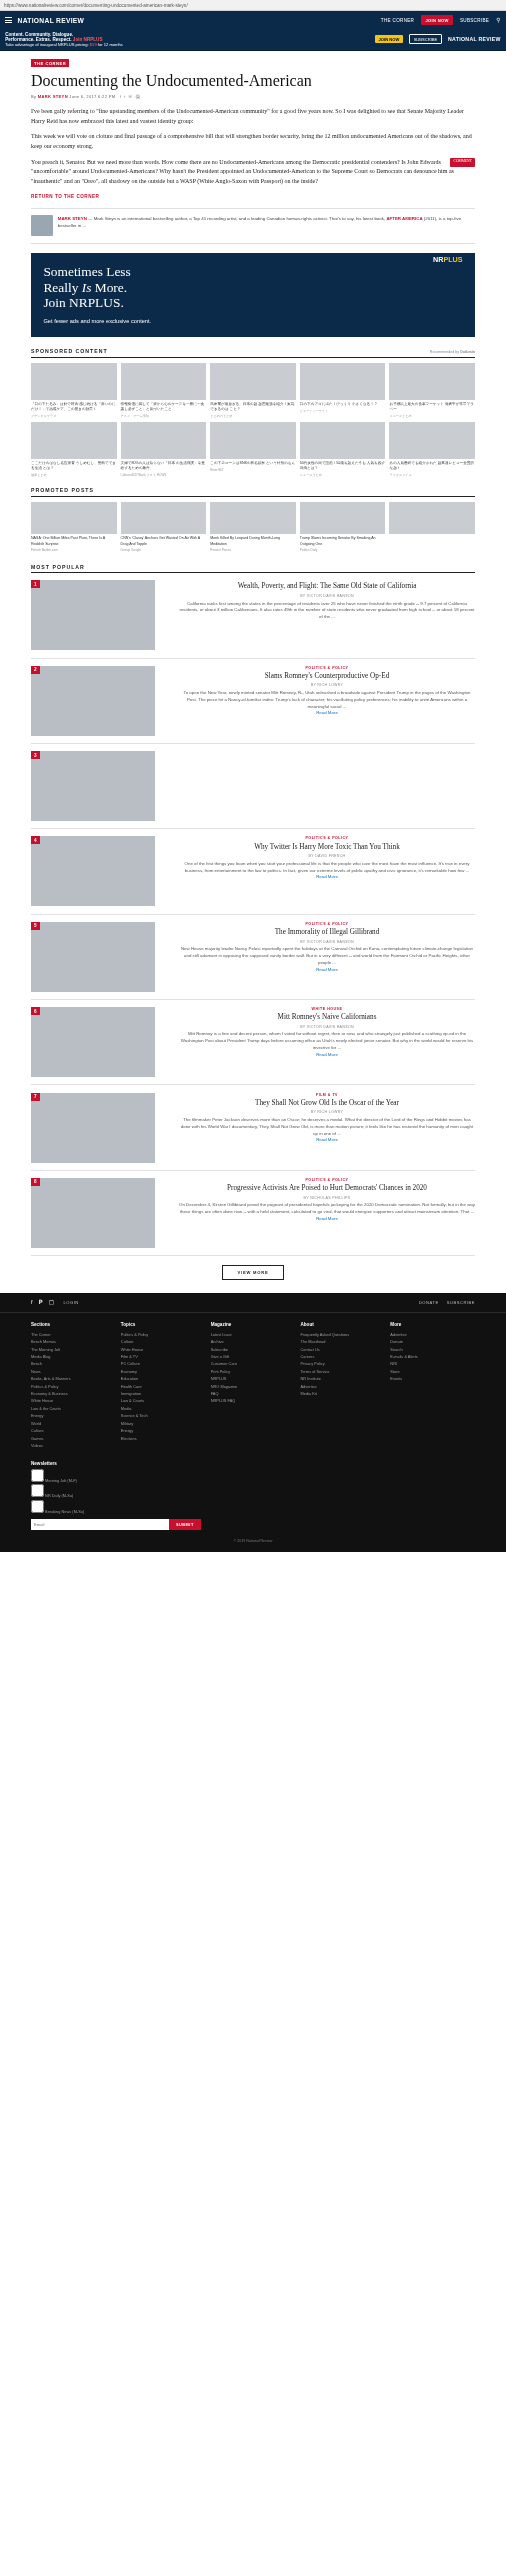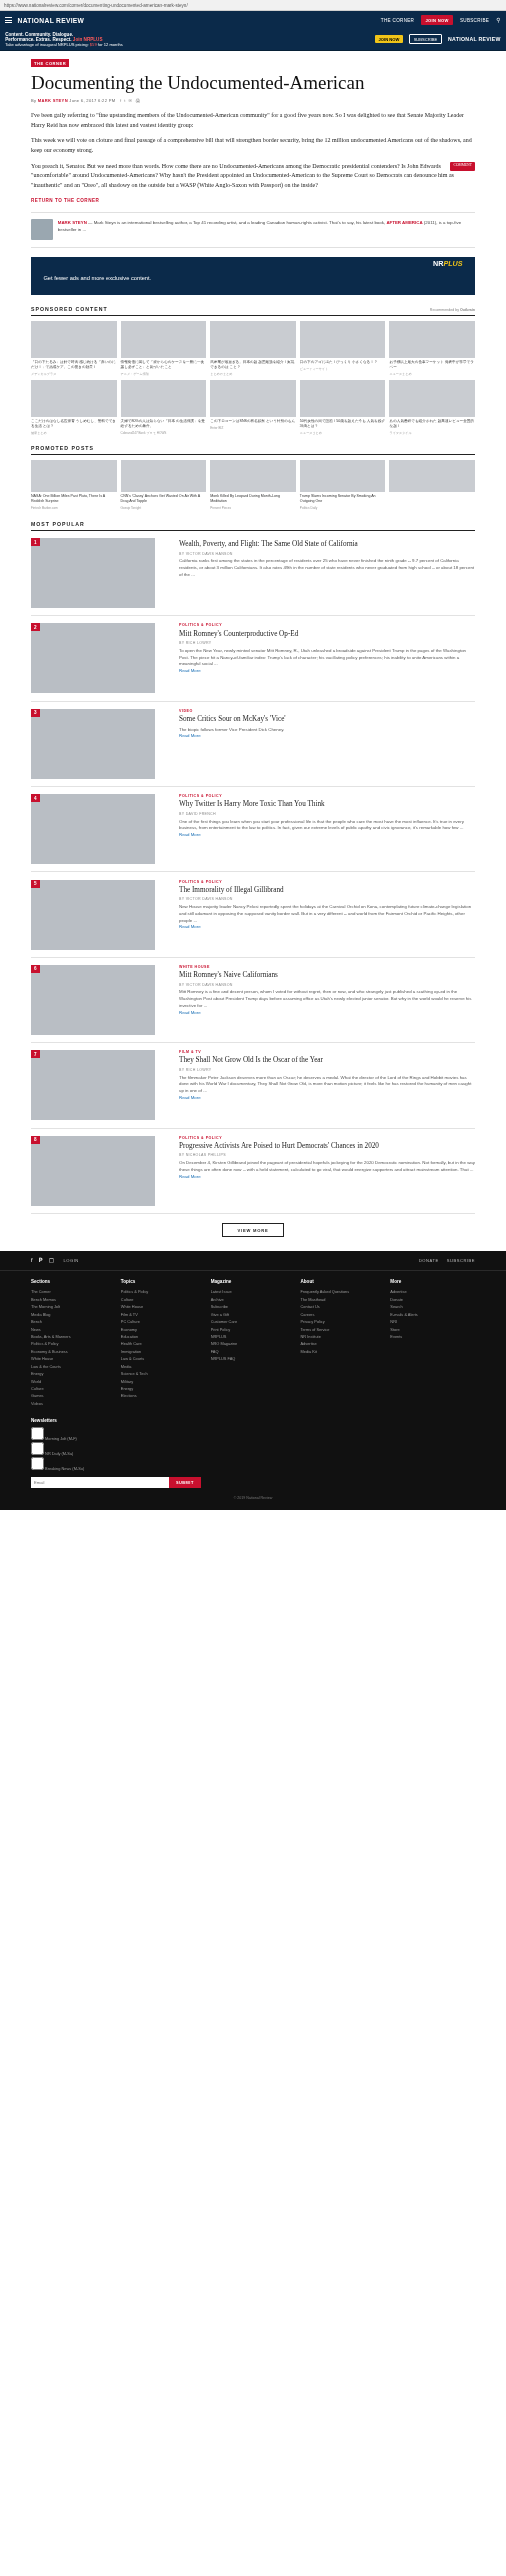--- a/index.html
+++ b/index.html
@@ -65,21 +65,21 @@
     background:#c8102e;
     color:#fff;
     font-size:4.1px;
     font-weight:bold;
     letter-spacing:0.5px;
     padding:1.5px 3.1px;
     margin-top:8.2px;
   }
   h1.title {
     font-family: "Liberation Serif", serif;
-    font-size: 19px;
+    font-size: 16px;
     font-weight: normal;
     margin: 5.2px 0 4.1px;
     color: #111;
   }
   .byline { font-size: 4.1px; color:#666; letter-spacing:0.3px; margin-bottom: 7.2px; }
   .byline .author { color:#c8102e; font-weight:bold; }
   .byline .share { color:#888; margin-left:3.1px; }
 
   .article p {
     font-family: "Liberation Serif", serif;
@@ -121,21 +121,21 @@
   .nrplus {
     background:#0b2a4a;
     color:#fff;
     padding:11.3px 12.4px 13.4px;
     margin-bottom:11.3px;
   }
   .nrplus h2 { font-family:"Liberation Serif", serif; font-size:13.4px; font-weight:normal; line-height:1.15;}
   .nrplus h2 em { font-style: italic; }
   .nrplus .sub { font-size:5.7px; margin-top:7.2px; }
   .nrplus .mark { float:right; font-weight:bold; font-size:7.2px; margin-top:-9.3px;}
-  .nrplus .mark .plus { color:#f0c419;font-style:italic; }
+  .nrplus .mark .plus { color:#f0c419; }
 
   .section-head {
     font-size:5.2px;
     letter-spacing:1px;
     font-weight:bold;
     color:#222;
     border-bottom:1px solid #222;
     padding-bottom:2.6px;
     margin: 10.3px 0 5.2px;
     display:flex;
@@ -146,21 +146,21 @@
   .grid5 { display:grid; grid-template-columns: repeat(5, 1fr); gap:4.1px; margin-bottom:4.1px;}
   .card .thumb { width:100%; height:37px; background:#c9ccd1; }
   .card .cap { font-size:3.6px; line-height:1.45; margin-top:2.1px; color:#333;}
   .card .src { font-size:3.1px; color:#999; margin-top:1.5px;}
 
   .grid5b { display:grid; grid-template-columns: repeat(5, 1fr); gap:4.1px; margin-bottom:9.3px;}
   .grid5b .thumb { height:32px; }
 
   
   .mp-head { font-size:5.2px; letter-spacing:1px; font-weight:bold; border-bottom:1px solid #222; padding-bottom:2.6px; margin:11.3px 0 0;}
-  .mp-item { display:flex; gap:24px; padding:7.2px 0; border-bottom:0.5px solid #e2e2e2; }
+  .mp-item { display:flex; gap:24px; padding:7.2px 0; border-bottom:0.5px solid #e2e2e2;text-align:center; }
   .mp-thumb { position:relative; width:124px; height:70px; background:#b9bec4; flex:0 0 124px;}
   .mp-num { position:absolute; top:0; left:0; background:#c8102e; color:#fff; font-size:4.6px; font-weight:bold; padding:1.5px 3.1px;}
   .mp-body { flex:1; }
   .mp-cat { font-size:3.6px; font-weight:bold; letter-spacing:0.5px; color:#c8102e; margin-bottom:2.1px;}
   .mp-title { font-family:"Liberation Serif", serif; font-size:7.2px; line-height:1.25; margin-bottom:2.6px;}
   .mp-author { font-size:3.6px; color:#888; letter-spacing:0.3px; margin-bottom:2.6px;}
   .mp-text { font-size:4.4px; line-height:1.55; color:#555;}
   .mp-text .more { color:#1a6fb5; }
 
   .viewmore {
@@ -256,20 +256,25 @@
       <span class="nm">MARK STEYN</span>
       <span>— Mark Steyn is an international bestselling author, a Top 41 recording artist, and a leading Canadian human-rights activist. That's to say, his latest book,</span>
       <span class="nm">AFTER AMERICA</span>
       <span>(2011), is a top-five bestseller in ...</span>
     </div>
   </div>
 
   
   <div class="nrplus">
     <div class="mark"><span>NR</span><span class="plus">PLUS</span></div>
+    <h2>
+      <span>Sometimes Less</span><br>
+      <span>Really </span><em>Is</em><span> More.</span><br>
+      <span>Join NRPLUS.</span>
+    </h2>
     <div class="sub">Get fewer ads and more exclusive content.</div>
   </div>
 
   
   <div class="section-head">
     <span>SPONSORED CONTENT</span>
     <span class="rec"><span>Recommended by</span>
       <b>Outbrain</b></span>
   </div>
   <div class="grid5">
@@ -373,37 +378,31 @@
       <div class="mp-text">California ranks first among the states in the percentage of residents over 25 who have never finished the ninth grade -- 9.7 percent of California residents, or about 3 million Californians. It also rates 49th in the number of state residents who never graduated from high school -- or about 18 percent of the ...</div>
     </div>
   </div>
 
   <div class="mp-item">
     <div class="mp-thumb">
         <span class="mp-num">2</span>
       </div>
     <div class="mp-body">
       <div class="mp-cat">POLITICS &amp; POLICY</div>
-      <div class="mp-title">Mitt Romney's Counterproductive Op-Ed</div>
+      <div class="mp-title">Slams Romney's Counterproductive Op-Ed</div>
       <div class="mp-author">BY RICH LOWRY</div>
       <div class="mp-text">To open the New Year, newly minted senator Mitt Romney, R-, Utah unleashed a broadside against President Trump in the pages of the Washington Post. The piece hit a Nancy-of-familiar index: Trump's lack of character; his vacillating policy preferences; his inability to unite Americans within a meaningful social ...</div>
       <div class="mp-text"><span class="more">Read More</span></div>
     </div>
   </div>
 
   <div class="mp-item">
     <div class="mp-thumb">
         <span class="mp-num">3</span>
       </div>
-    <div class="mp-body">
-      <div class="mp-cat">VIDEO</div>
-      <div class="mp-title">Some Critics Sour on McKay's 'Vice'</div>
-      <div class="mp-text">The biopic follows former Vice President Dick Cheney.</div>
-      <div class="mp-text"><span class="more">Read More</span></div>
-    </div>
   </div>
 
   <div class="mp-item">
     <div class="mp-thumb">
         <span class="mp-num">4</span>
       </div>
     <div class="mp-body">
       <div class="mp-cat">POLITICS &amp; POLICY</div>
       <div class="mp-title">Why Twitter Is Harry More Toxic Than You Think</div>
       <div class="mp-author">BY DAVID FRENCH</div>

